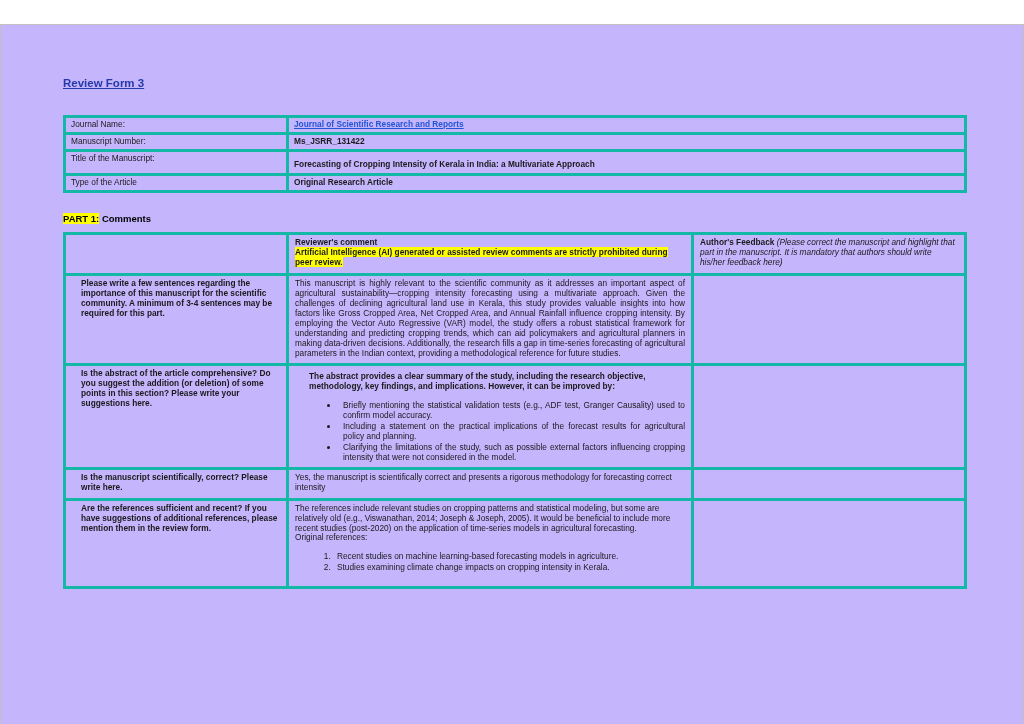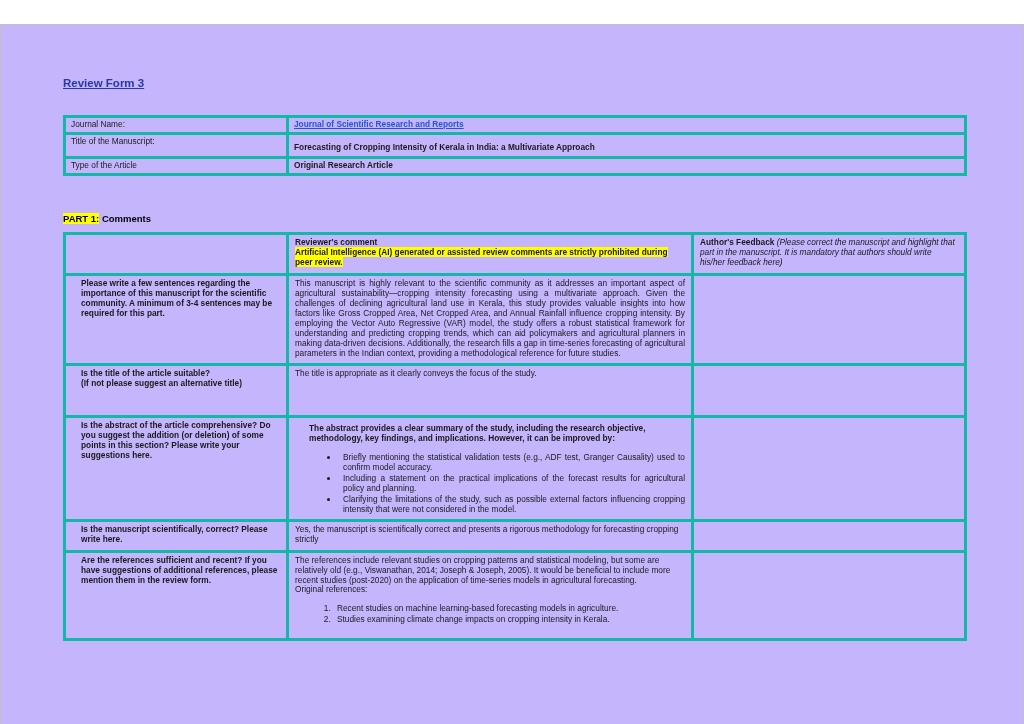--- a/index.html
+++ b/index.html
@@ -84,20 +84,24 @@
 <div class="page">
 
   <div class="doc-title">Review Form 3</div>
 
   <table class="info-table">
     <tbody>
         <tr>
       <td class="c1 info-label">Journal Name:</td>
       <td class="c2"><span class="journal-link">Journal of Scientific Research and Reports</span></td>
     </tr>
+    <tr>
+      <td class="c1 info-label">Manuscript Number:</td>
+      <td class="c2 info-value">Ms_JSRR_131422</td>
+    </tr>
     <tr class="row-tall">
       <td class="c1 info-label">Title of the Manuscript:</td>
       <td class="c2 info-value vmid">Forecasting of Cropping Intensity of Kerala in India: a Multivariate Approach</td>
     </tr>
     <tr>
       <td class="c1 info-label">Type of the Article</td>
       <td class="c2 info-value">Original Research Article</td>
     </tr>
   </tbody>
     </table>
@@ -119,45 +123,37 @@
         <b>Author's Feedback </b><span>(Please correct the manuscript and highlight that part in the manuscript. It is mandatory that authors should write his/her feedback here)</span>
       </td>
     </tr>
 
     <tr style="height:90px">
       <td class="c1 q-cell">Please write a few sentences regarding the importance of this manuscript for the scientific community. A minimum of 3-4 sentences may be required for this part.</td>
       <td class="c2 a-cell justify">This manuscript is highly relevant to the scientific community as it addresses an important aspect of agricultural sustainability—cropping intensity forecasting using a multivariate approach. Given the challenges of declining agricultural land use in Kerala, this study provides valuable insights into how factors like Gross Cropped Area, Net Cropped Area, and Annual Rainfall influence cropping intensity. By employing the Vector Auto Regressive (VAR) model, the study offers a robust statistical framework for understanding and predicting cropping trends, which can aid policymakers and agricultural planners in making data-driven decisions. Additionally, the research fills a gap in time-series forecasting of agricultural parameters in the Indian context, providing a methodological reference for future studies.</td>
       <td class="c3"></td>
     </tr>
 
-    <tr style="height:52px">
-      <td class="c1 q-cell">
-        <span class="block">Is the title of the article suitable?</span>
-        <span class="block">(If not please suggest an alternative title)</span>
-      </td>
-      <td class="c2 a-cell">The title is appropriate as it clearly conveys the focus of the study.</td>
-      <td class="c3"></td>
-    </tr>
 
     <tr style="height:99px">
       <td class="c1 q-cell">Is the abstract of the article comprehensive? Do you suggest the addition (or deletion) of some points in this section? Please write your suggestions here.</td>
       <td class="c2 a-cell">
         <div class="intro-bold">The abstract provides a clear summary of the study, including the research objective, methodology, key findings, and implications. However, it can be improved by:</div>
         <ul class="bullets">
           <li>Briefly mentioning the statistical validation tests (e.g., ADF test, Granger Causality) used to confirm model accuracy.</li>
           <li>Including a statement on the practical implications of the forecast results for agricultural policy and planning.</li>
           <li>Clarifying the limitations of the study, such as possible external factors influencing cropping intensity that were not considered in the model.</li>
         </ul>
       </td>
       <td class="c3"></td>
     </tr>
 
     <tr style="height:31px">
       <td class="c1 q-cell">Is the manuscript scientifically, correct? Please write here.</td>
-      <td class="c2 a-cell">Yes, the manuscript is scientifically correct and presents a rigorous methodology for forecasting cropping strictly</td>
+      <td class="c2 a-cell">Yes, the manuscript is scientifically correct and presents a rigorous methodology for forecasting correct intensity</td>
       <td class="c3"></td>
     </tr>
 
     <tr style="height:88px">
       <td class="c1 q-cell">Are the references sufficient and recent? If you have suggestions of additional references, please mention them in the review form.</td>
       <td class="c2 a-cell">
         <span>The references include relevant studies on cropping patterns and statistical modeling, but some are relatively old (e.g., Viswanathan, 2014; Joseph &amp; Joseph, 2005). It would be beneficial to include more recent studies (post-2020) on the application of time-series models in agricultural forecasting.</span>
         <span class="block">Original references:</span>
         <ol class="numbered">
           <li>Recent studies on machine learning-based forecasting models in agriculture.</li>

